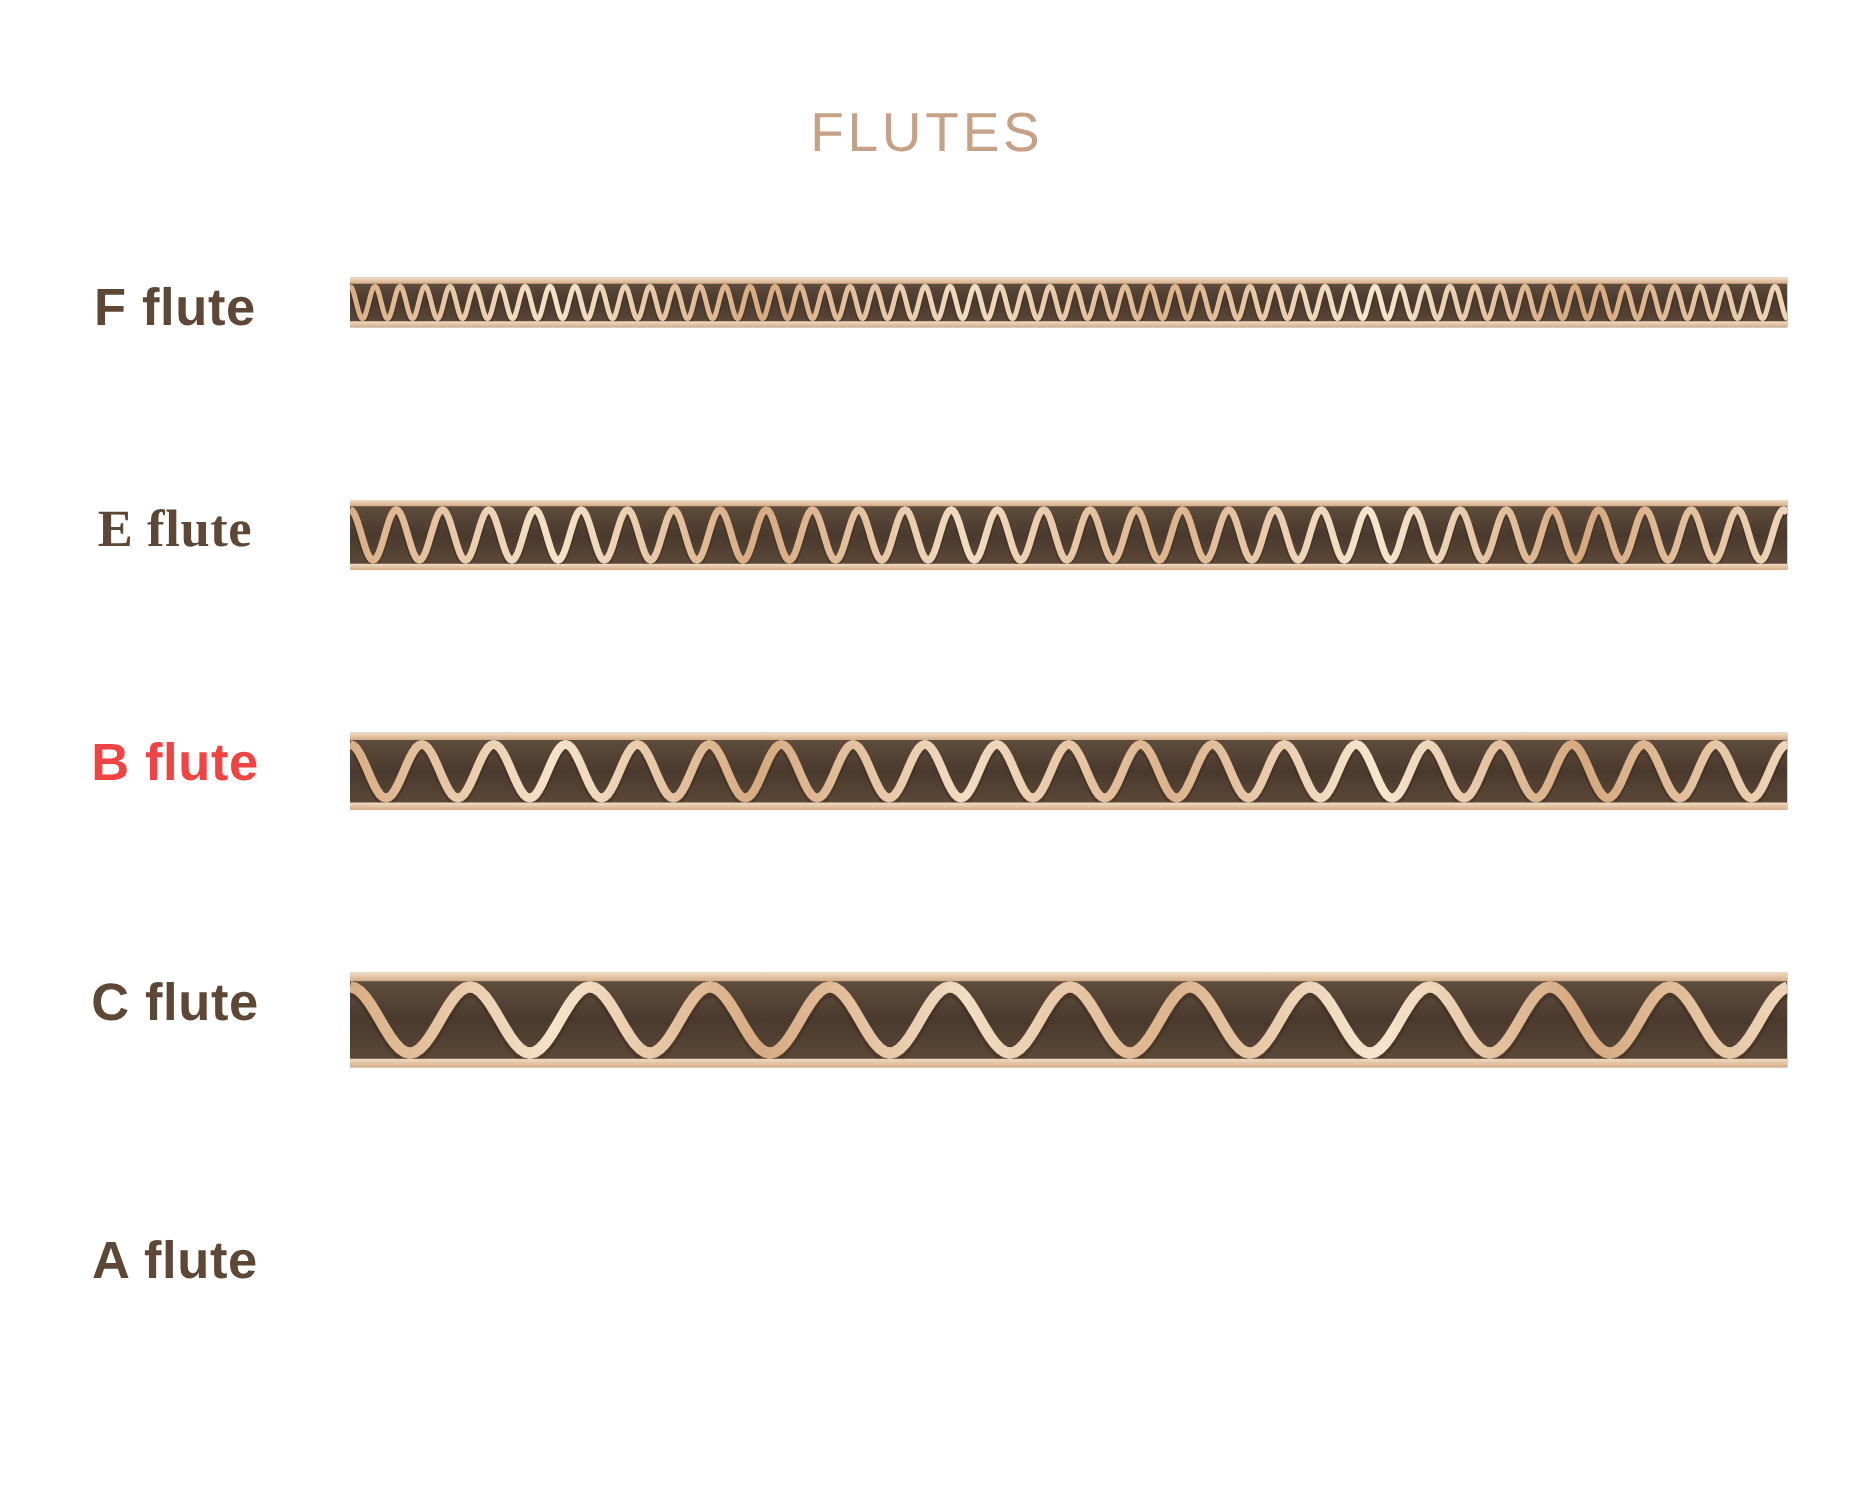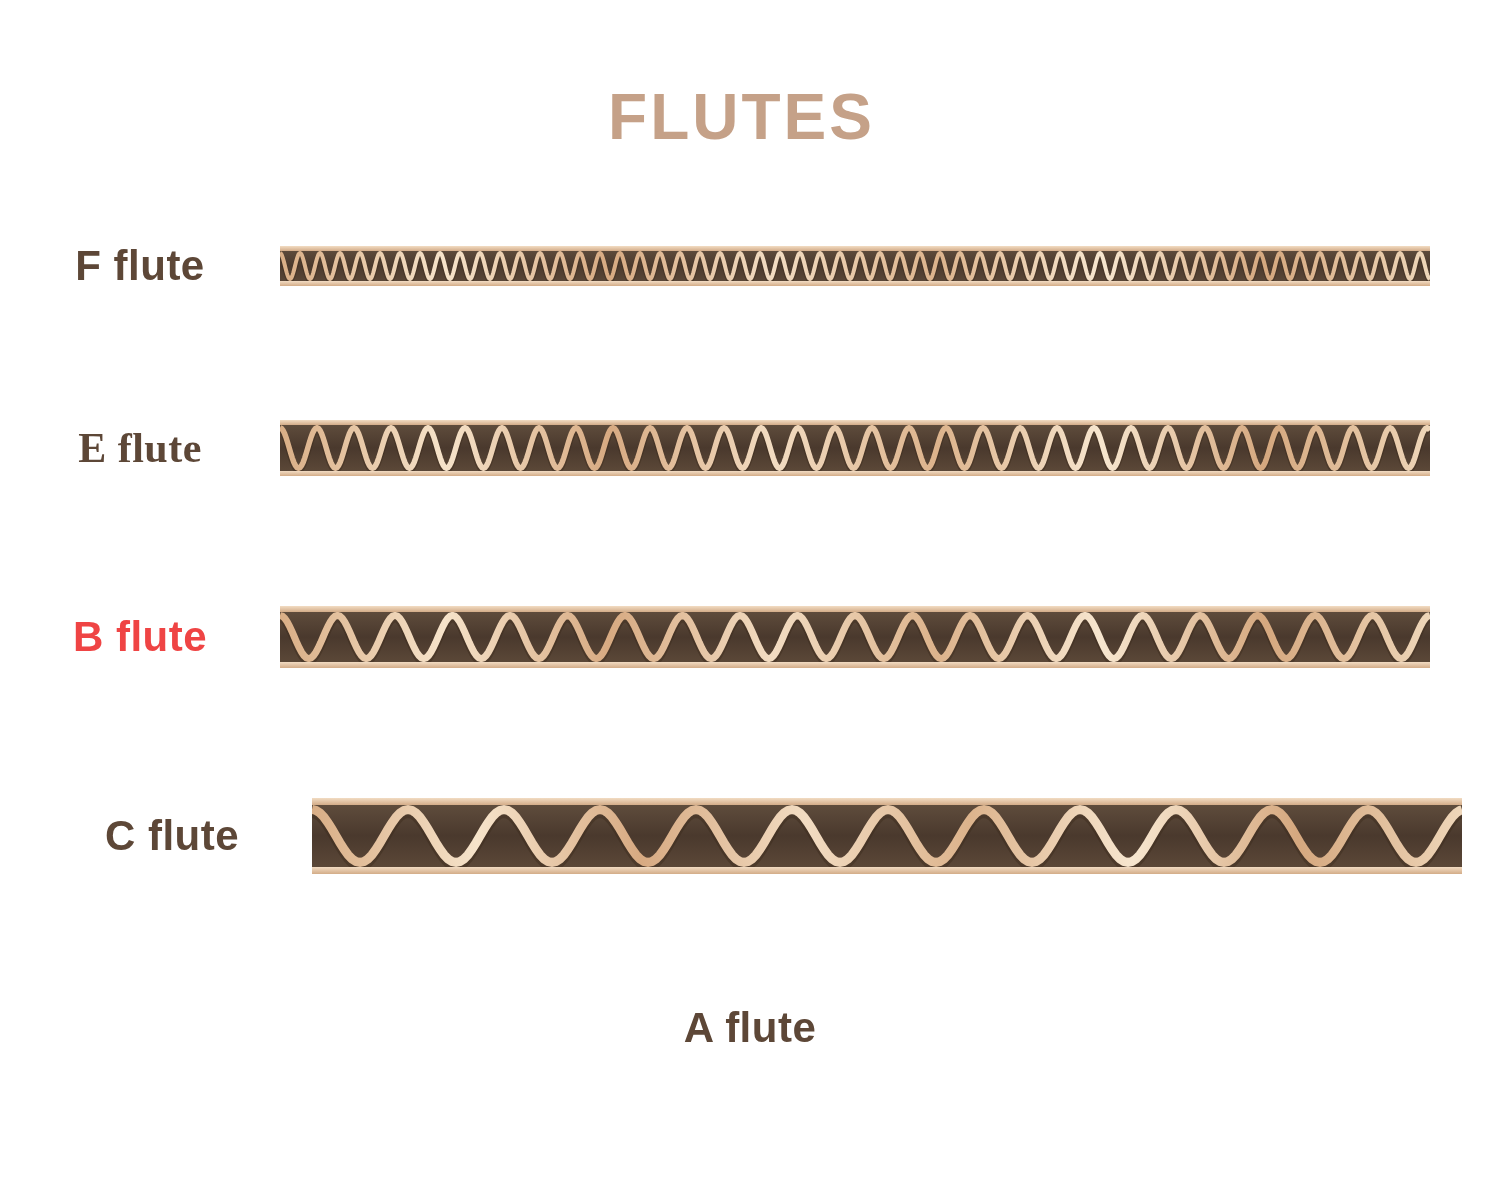--- a/index.html
+++ b/index.html
@@ -12,28 +12,27 @@
   }
   .page {
     width: 1500px;
     height: 1195px;
     padding-top: 85px;
     box-sizing: border-box;
   }
   h1.title {
     margin: 0 17px 93px 0;
     text-align: center;
-    font-size: 64px;
+    font-size: 44px;
     line-height: 1;
-    font-weight: bold;
+    font-weight: normal;
     letter-spacing: 3px;
   }
   .row {
     display: flex;
-    align-items: center;
     margin-bottom: 130px;
   }
   .row:last-child { margin-bottom: 0; flex-direction: column; }
   .label {
     width: 280px;
     flex: 0 0 280px;
     text-align: center;
     font-size: 42px;
     font-weight: bold;
     letter-spacing: 0.5px;
@@ -144,21 +143,21 @@
             </defs>
             <rect x="0" y="0" width="1150" height="62" fill="url(#board2)"></rect>
             <path d="M0.00 9.50L2.40 10.23L4.79 12.38L7.19 15.80L9.58 20.25L11.98 25.44L14.38 31.00L16.77 36.56L19.17 41.75L21.56 46.20L23.96 49.62L26.35 51.77L28.75 52.50L31.15 51.77L33.54 49.62L35.94 46.20L38.33 41.75L40.73 36.56L43.13 31.00L45.52 25.44L47.92 20.25L50.31 15.80L52.71 12.38L55.10 10.23L57.50 9.50L59.90 10.23L62.29 12.38L64.69 15.80L67.08 20.25L69.48 25.44L71.88 31.00L74.27 36.56L76.67 41.75L79.06 46.20L81.46 49.62L83.85 51.77L86.25 52.50L88.65 51.77L91.04 49.62L93.44 46.20L95.83 41.75L98.23 36.56L100.62 31.00L103.02 25.44L105.42 20.25L107.81 15.80L110.21 12.38L112.60 10.23L115.00 9.50L117.40 10.23L119.79 12.38L122.19 15.80L124.58 20.25L126.98 25.44L129.37 31.00L131.77 36.56L134.17 41.75L136.56 46.20L138.96 49.62L141.35 51.77L143.75 52.50L146.15 51.77L148.54 49.62L150.94 46.20L153.33 41.75L155.73 36.56L158.13 31.00L160.52 25.44L162.92 20.25L165.31 15.80L167.71 12.38L170.10 10.23L172.50 9.50L174.90 10.23L177.29 12.38L179.69 15.80L182.08 20.25L184.48 25.44L186.88 31.00L189.27 36.56L191.67 41.75L194.06 46.20L196.46 49.62L198.85 51.77L201.25 52.50L203.65 51.77L206.04 49.62L208.44 46.20L210.83 41.75L213.23 36.56L215.63 31.00L218.02 25.44L220.42 20.25L222.81 15.80L225.21 12.38L227.60 10.23L230.00 9.50L232.40 10.23L234.79 12.38L237.19 15.80L239.58 20.25L241.98 25.44L244.38 31.00L246.77 36.56L249.17 41.75L251.56 46.20L253.96 49.62L256.35 51.77L258.75 52.50L261.15 51.77L263.54 49.62L265.94 46.20L268.33 41.75L270.73 36.56L273.13 31.00L275.52 25.44L277.92 20.25L280.31 15.80L282.71 12.38L285.10 10.23L287.50 9.50L289.90 10.23L292.29 12.38L294.69 15.80L297.08 20.25L299.48 25.44L301.88 31.00L304.27 36.56L306.67 41.75L309.06 46.20L311.46 49.62L313.85 51.77L316.25 52.50L318.65 51.77L321.04 49.62L323.44 46.20L325.83 41.75L328.23 36.56L330.62 31.00L333.02 25.44L335.42 20.25L337.81 15.80L340.21 12.38L342.60 10.23L345.00 9.50L347.40 10.23L349.79 12.38L352.19 15.80L354.58 20.25L356.98 25.44L359.37 31.00L361.77 36.56L364.17 41.75L366.56 46.20L368.96 49.62L371.35 51.77L373.75 52.50L376.15 51.77L378.54 49.62L380.94 46.20L383.33 41.75L385.73 36.56L388.12 31.00L390.52 25.44L392.92 20.25L395.31 15.80L397.71 12.38L400.10 10.23L402.50 9.50L404.90 10.23L407.29 12.38L409.69 15.80L412.08 20.25L414.48 25.44L416.87 31.00L419.27 36.56L421.67 41.75L424.06 46.20L426.46 49.62L428.85 51.77L431.25 52.50L433.65 51.77L436.04 49.62L438.44 46.20L440.83 41.75L443.23 36.56L445.62 31.00L448.02 25.44L450.42 20.25L452.81 15.80L455.21 12.38L457.60 10.23L460.00 9.50L462.40 10.23L464.79 12.38L467.19 15.80L469.58 20.25L471.98 25.44L474.37 31.00L476.77 36.56L479.17 41.75L481.56 46.20L483.96 49.62L486.35 51.77L488.75 52.50L491.15 51.77L493.54 49.62L495.94 46.20L498.33 41.75L500.73 36.56L503.12 31.00L505.52 25.44L507.92 20.25L510.31 15.80L512.71 12.38L515.10 10.23L517.50 9.50L519.90 10.23L522.29 12.38L524.69 15.80L527.08 20.25L529.48 25.44L531.87 31.00L534.27 36.56L536.67 41.75L539.06 46.20L541.46 49.62L543.85 51.77L546.25 52.50L548.65 51.77L551.04 49.62L553.44 46.20L555.83 41.75L558.23 36.56L560.62 31.00L563.02 25.44L565.42 20.25L567.81 15.80L570.21 12.38L572.60 10.23L575.00 9.50L577.40 10.23L579.79 12.38L582.19 15.80L584.58 20.25L586.98 25.44L589.37 31.00L591.77 36.56L594.17 41.75L596.56 46.20L598.96 49.62L601.35 51.77L603.75 52.50L606.15 51.77L608.54 49.62L610.94 46.20L613.33 41.75L615.73 36.56L618.13 31.00L620.52 25.44L622.92 20.25L625.31 15.80L627.71 12.38L630.10 10.23L632.50 9.50L634.90 10.23L637.29 12.38L639.69 15.80L642.08 20.25L644.48 25.44L646.88 31.00L649.27 36.56L651.67 41.75L654.06 46.20L656.46 49.62L658.85 51.77L661.25 52.50L663.65 51.77L666.04 49.62L668.44 46.20L670.83 41.75L673.23 36.56L675.63 31.00L678.02 25.44L680.42 20.25L682.81 15.80L685.21 12.38L687.60 10.23L690.00 9.50L692.40 10.23L694.79 12.38L697.19 15.80L699.58 20.25L701.98 25.44L704.38 31.00L706.77 36.56L709.17 41.75L711.56 46.20L713.96 49.62L716.35 51.77L718.75 52.50L721.15 51.77L723.54 49.62L725.94 46.20L728.33 41.75L730.73 36.56L733.13 31.00L735.52 25.44L737.92 20.25L740.31 15.80L742.71 12.38L745.10 10.23L747.50 9.50L749.90 10.23L752.29 12.38L754.69 15.80L757.08 20.25L759.48 25.44L761.88 31.00L764.27 36.56L766.67 41.75L769.06 46.20L771.46 49.62L773.85 51.77L776.25 52.50L778.65 51.77L781.04 49.62L783.44 46.20L785.83 41.75L788.23 36.56L790.63 31.00L793.02 25.44L795.42 20.25L797.81 15.80L800.21 12.38L802.60 10.23L805.00 9.50L807.40 10.23L809.79 12.38L812.19 15.80L814.58 20.25L816.98 25.44L819.38 31.00L821.77 36.56L824.17 41.75L826.56 46.20L828.96 49.62L831.35 51.77L833.75 52.50L836.15 51.77L838.54 49.62L840.94 46.20L843.33 41.75L845.73 36.56L848.13 31.00L850.52 25.44L852.92 20.25L855.31 15.80L857.71 12.38L860.10 10.23L862.50 9.50L864.90 10.23L867.29 12.38L869.69 15.80L872.08 20.25L874.48 25.44L876.88 31.00L879.27 36.56L881.67 41.75L884.06 46.20L886.46 49.62L888.85 51.77L891.25 52.50L893.65 51.77L896.04 49.62L898.44 46.20L900.83 41.75L903.23 36.56L905.63 31.00L908.02 25.44L910.42 20.25L912.81 15.80L915.21 12.38L917.60 10.23L920.00 9.50L922.40 10.23L924.79 12.38L927.19 15.80L929.58 20.25L931.98 25.44L934.38 31.00L936.77 36.56L939.17 41.75L941.56 46.20L943.96 49.62L946.35 51.77L948.75 52.50L951.15 51.77L953.54 49.62L955.94 46.20L958.33 41.75L960.73 36.56L963.13 31.00L965.52 25.44L967.92 20.25L970.31 15.80L972.71 12.38L975.10 10.23L977.50 9.50L979.90 10.23L982.29 12.38L984.69 15.80L987.08 20.25L989.48 25.44L991.88 31.00L994.27 36.56L996.67 41.75L999.06 46.20L1001.46 49.62L1003.85 51.77L1006.25 52.50L1008.65 51.77L1011.04 49.62L1013.44 46.20L1015.83 41.75L1018.23 36.56L1020.63 31.00L1023.02 25.44L1025.42 20.25L1027.81 15.80L1030.21 12.38L1032.60 10.23L1035.00 9.50L1037.40 10.23L1039.79 12.38L1042.19 15.80L1044.58 20.25L1046.98 25.44L1049.38 31.00L1051.77 36.56L1054.17 41.75L1056.56 46.20L1058.96 49.62L1061.35 51.77L1063.75 52.50L1066.15 51.77L1068.54 49.62L1070.94 46.20L1073.33 41.75L1075.73 36.56L1078.13 31.00L1080.52 25.44L1082.92 20.25L1085.31 15.80L1087.71 12.38L1090.10 10.23L1092.50 9.50L1094.90 10.23L1097.29 12.38L1099.69 15.80L1102.08 20.25L1104.48 25.44L1106.88 31.00L1109.27 36.56L1111.67 41.75L1114.06 46.20L1116.46 49.62L1118.85 51.77L1121.25 52.50L1123.65 51.77L1126.04 49.62L1128.44 46.20L1130.83 41.75L1133.23 36.56L1135.63 31.00L1138.02 25.44L1140.42 20.25L1142.81 15.80L1145.21 12.38L1147.60 10.23L1150 9.50" fill="none" stroke="rgba(58,40,26,0.4)" stroke-width="8.5" transform="translate(0,2.45)"></path>
             <path d="M0.00 9.50L2.40 10.23L4.79 12.38L7.19 15.80L9.58 20.25L11.98 25.44L14.38 31.00L16.77 36.56L19.17 41.75L21.56 46.20L23.96 49.62L26.35 51.77L28.75 52.50L31.15 51.77L33.54 49.62L35.94 46.20L38.33 41.75L40.73 36.56L43.13 31.00L45.52 25.44L47.92 20.25L50.31 15.80L52.71 12.38L55.10 10.23L57.50 9.50L59.90 10.23L62.29 12.38L64.69 15.80L67.08 20.25L69.48 25.44L71.88 31.00L74.27 36.56L76.67 41.75L79.06 46.20L81.46 49.62L83.85 51.77L86.25 52.50L88.65 51.77L91.04 49.62L93.44 46.20L95.83 41.75L98.23 36.56L100.62 31.00L103.02 25.44L105.42 20.25L107.81 15.80L110.21 12.38L112.60 10.23L115.00 9.50L117.40 10.23L119.79 12.38L122.19 15.80L124.58 20.25L126.98 25.44L129.37 31.00L131.77 36.56L134.17 41.75L136.56 46.20L138.96 49.62L141.35 51.77L143.75 52.50L146.15 51.77L148.54 49.62L150.94 46.20L153.33 41.75L155.73 36.56L158.13 31.00L160.52 25.44L162.92 20.25L165.31 15.80L167.71 12.38L170.10 10.23L172.50 9.50L174.90 10.23L177.29 12.38L179.69 15.80L182.08 20.25L184.48 25.44L186.88 31.00L189.27 36.56L191.67 41.75L194.06 46.20L196.46 49.62L198.85 51.77L201.25 52.50L203.65 51.77L206.04 49.62L208.44 46.20L210.83 41.75L213.23 36.56L215.63 31.00L218.02 25.44L220.42 20.25L222.81 15.80L225.21 12.38L227.60 10.23L230.00 9.50L232.40 10.23L234.79 12.38L237.19 15.80L239.58 20.25L241.98 25.44L244.38 31.00L246.77 36.56L249.17 41.75L251.56 46.20L253.96 49.62L256.35 51.77L258.75 52.50L261.15 51.77L263.54 49.62L265.94 46.20L268.33 41.75L270.73 36.56L273.13 31.00L275.52 25.44L277.92 20.25L280.31 15.80L282.71 12.38L285.10 10.23L287.50 9.50L289.90 10.23L292.29 12.38L294.69 15.80L297.08 20.25L299.48 25.44L301.88 31.00L304.27 36.56L306.67 41.75L309.06 46.20L311.46 49.62L313.85 51.77L316.25 52.50L318.65 51.77L321.04 49.62L323.44 46.20L325.83 41.75L328.23 36.56L330.62 31.00L333.02 25.44L335.42 20.25L337.81 15.80L340.21 12.38L342.60 10.23L345.00 9.50L347.40 10.23L349.79 12.38L352.19 15.80L354.58 20.25L356.98 25.44L359.37 31.00L361.77 36.56L364.17 41.75L366.56 46.20L368.96 49.62L371.35 51.77L373.75 52.50L376.15 51.77L378.54 49.62L380.94 46.20L383.33 41.75L385.73 36.56L388.12 31.00L390.52 25.44L392.92 20.25L395.31 15.80L397.71 12.38L400.10 10.23L402.50 9.50L404.90 10.23L407.29 12.38L409.69 15.80L412.08 20.25L414.48 25.44L416.87 31.00L419.27 36.56L421.67 41.75L424.06 46.20L426.46 49.62L428.85 51.77L431.25 52.50L433.65 51.77L436.04 49.62L438.44 46.20L440.83 41.75L443.23 36.56L445.62 31.00L448.02 25.44L450.42 20.25L452.81 15.80L455.21 12.38L457.60 10.23L460.00 9.50L462.40 10.23L464.79 12.38L467.19 15.80L469.58 20.25L471.98 25.44L474.37 31.00L476.77 36.56L479.17 41.75L481.56 46.20L483.96 49.62L486.35 51.77L488.75 52.50L491.15 51.77L493.54 49.62L495.94 46.20L498.33 41.75L500.73 36.56L503.12 31.00L505.52 25.44L507.92 20.25L510.31 15.80L512.71 12.38L515.10 10.23L517.50 9.50L519.90 10.23L522.29 12.38L524.69 15.80L527.08 20.25L529.48 25.44L531.87 31.00L534.27 36.56L536.67 41.75L539.06 46.20L541.46 49.62L543.85 51.77L546.25 52.50L548.65 51.77L551.04 49.62L553.44 46.20L555.83 41.75L558.23 36.56L560.62 31.00L563.02 25.44L565.42 20.25L567.81 15.80L570.21 12.38L572.60 10.23L575.00 9.50L577.40 10.23L579.79 12.38L582.19 15.80L584.58 20.25L586.98 25.44L589.37 31.00L591.77 36.56L594.17 41.75L596.56 46.20L598.96 49.62L601.35 51.77L603.75 52.50L606.15 51.77L608.54 49.62L610.94 46.20L613.33 41.75L615.73 36.56L618.13 31.00L620.52 25.44L622.92 20.25L625.31 15.80L627.71 12.38L630.10 10.23L632.50 9.50L634.90 10.23L637.29 12.38L639.69 15.80L642.08 20.25L644.48 25.44L646.88 31.00L649.27 36.56L651.67 41.75L654.06 46.20L656.46 49.62L658.85 51.77L661.25 52.50L663.65 51.77L666.04 49.62L668.44 46.20L670.83 41.75L673.23 36.56L675.63 31.00L678.02 25.44L680.42 20.25L682.81 15.80L685.21 12.38L687.60 10.23L690.00 9.50L692.40 10.23L694.79 12.38L697.19 15.80L699.58 20.25L701.98 25.44L704.38 31.00L706.77 36.56L709.17 41.75L711.56 46.20L713.96 49.62L716.35 51.77L718.75 52.50L721.15 51.77L723.54 49.62L725.94 46.20L728.33 41.75L730.73 36.56L733.13 31.00L735.52 25.44L737.92 20.25L740.31 15.80L742.71 12.38L745.10 10.23L747.50 9.50L749.90 10.23L752.29 12.38L754.69 15.80L757.08 20.25L759.48 25.44L761.88 31.00L764.27 36.56L766.67 41.75L769.06 46.20L771.46 49.62L773.85 51.77L776.25 52.50L778.65 51.77L781.04 49.62L783.44 46.20L785.83 41.75L788.23 36.56L790.63 31.00L793.02 25.44L795.42 20.25L797.81 15.80L800.21 12.38L802.60 10.23L805.00 9.50L807.40 10.23L809.79 12.38L812.19 15.80L814.58 20.25L816.98 25.44L819.38 31.00L821.77 36.56L824.17 41.75L826.56 46.20L828.96 49.62L831.35 51.77L833.75 52.50L836.15 51.77L838.54 49.62L840.94 46.20L843.33 41.75L845.73 36.56L848.13 31.00L850.52 25.44L852.92 20.25L855.31 15.80L857.71 12.38L860.10 10.23L862.50 9.50L864.90 10.23L867.29 12.38L869.69 15.80L872.08 20.25L874.48 25.44L876.88 31.00L879.27 36.56L881.67 41.75L884.06 46.20L886.46 49.62L888.85 51.77L891.25 52.50L893.65 51.77L896.04 49.62L898.44 46.20L900.83 41.75L903.23 36.56L905.63 31.00L908.02 25.44L910.42 20.25L912.81 15.80L915.21 12.38L917.60 10.23L920.00 9.50L922.40 10.23L924.79 12.38L927.19 15.80L929.58 20.25L931.98 25.44L934.38 31.00L936.77 36.56L939.17 41.75L941.56 46.20L943.96 49.62L946.35 51.77L948.75 52.50L951.15 51.77L953.54 49.62L955.94 46.20L958.33 41.75L960.73 36.56L963.13 31.00L965.52 25.44L967.92 20.25L970.31 15.80L972.71 12.38L975.10 10.23L977.50 9.50L979.90 10.23L982.29 12.38L984.69 15.80L987.08 20.25L989.48 25.44L991.88 31.00L994.27 36.56L996.67 41.75L999.06 46.20L1001.46 49.62L1003.85 51.77L1006.25 52.50L1008.65 51.77L1011.04 49.62L1013.44 46.20L1015.83 41.75L1018.23 36.56L1020.63 31.00L1023.02 25.44L1025.42 20.25L1027.81 15.80L1030.21 12.38L1032.60 10.23L1035.00 9.50L1037.40 10.23L1039.79 12.38L1042.19 15.80L1044.58 20.25L1046.98 25.44L1049.38 31.00L1051.77 36.56L1054.17 41.75L1056.56 46.20L1058.96 49.62L1061.35 51.77L1063.75 52.50L1066.15 51.77L1068.54 49.62L1070.94 46.20L1073.33 41.75L1075.73 36.56L1078.13 31.00L1080.52 25.44L1082.92 20.25L1085.31 15.80L1087.71 12.38L1090.10 10.23L1092.50 9.50L1094.90 10.23L1097.29 12.38L1099.69 15.80L1102.08 20.25L1104.48 25.44L1106.88 31.00L1109.27 36.56L1111.67 41.75L1114.06 46.20L1116.46 49.62L1118.85 51.77L1121.25 52.50L1123.65 51.77L1126.04 49.62L1128.44 46.20L1130.83 41.75L1133.23 36.56L1135.63 31.00L1138.02 25.44L1140.42 20.25L1142.81 15.80L1145.21 12.38L1147.60 10.23L1150 9.50" fill="none" stroke="url(#wave2)" stroke-width="7"></path>
             <rect x="0" y="0" width="1150" height="6" fill="url(#liner2)"></rect>
             <rect x="0" y="56" width="1150" height="6" fill="url(#liner2)"></rect>
           </svg>
         </div>
       </div>
       <div class="row">
-        <div class="label" style="color: rgb(93, 71, 55); margin-left: 32px;">C flute</div>
+        <div class="label" style="color: rgb(93, 71, 55);">C flute</div>
         <div class="strip" style="height: 76px;">
           <svg width="1150" height="76" viewBox="0 0 1150 76">
             <defs>
               <linearGradient id="board3" x1="0" y1="0" x2="0" y2="1">
                 <stop offset="0.000" stop-color="#63503f"></stop>
                 <stop offset="0.500" stop-color="#4a392d"></stop>
                 <stop offset="1.000" stop-color="#5f4b3a"></stop>
               </linearGradient>
               <linearGradient id="liner3" x1="0" y1="0" x2="0" y2="1">
                 <stop offset="0.000" stop-color="#f2dcc3"></stop>

